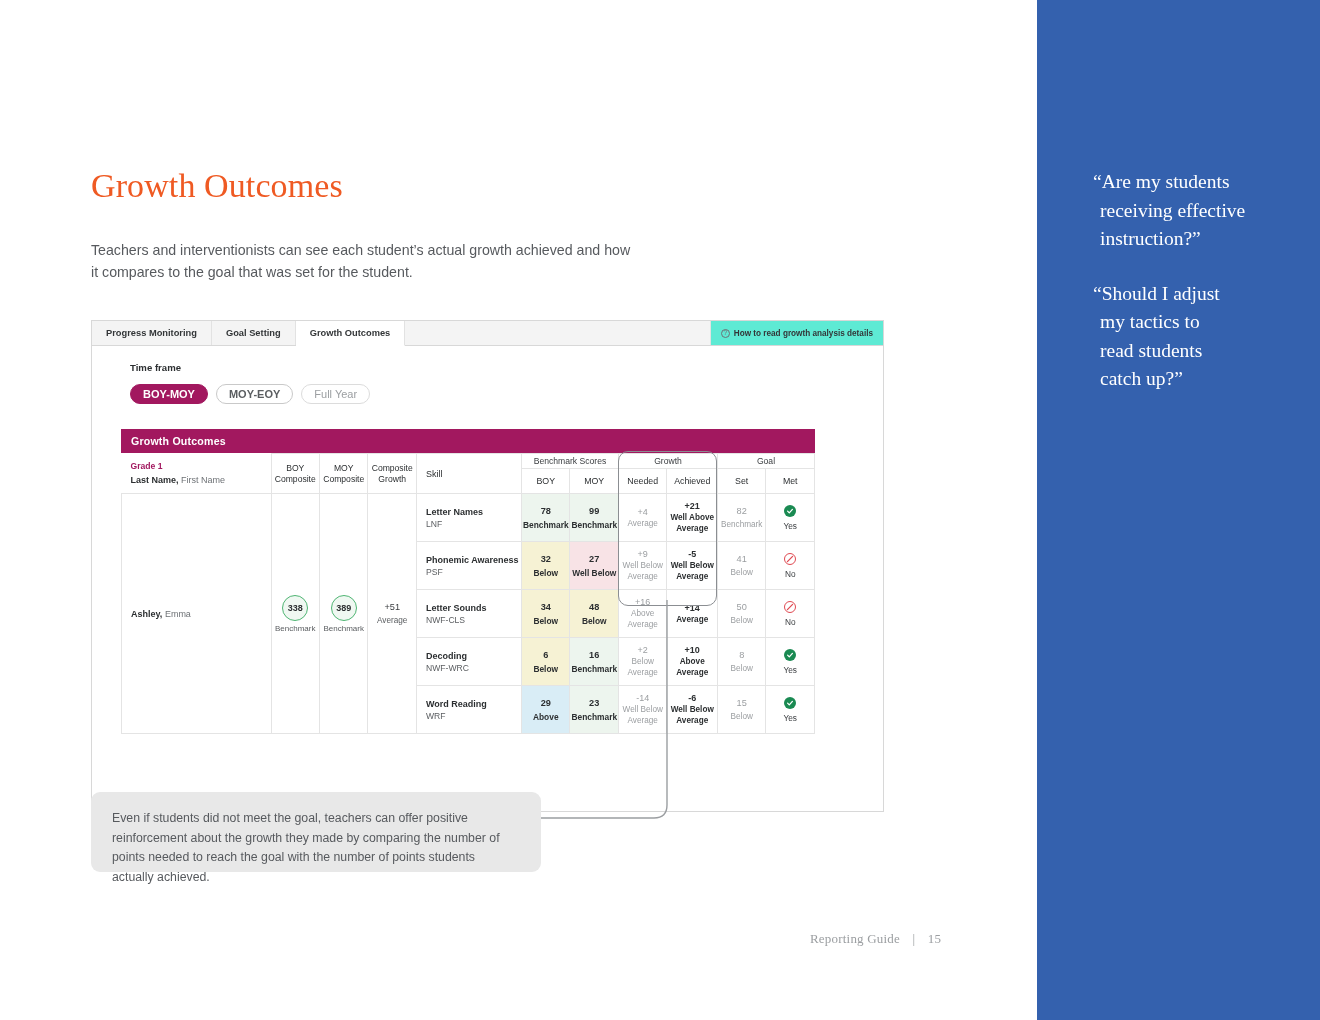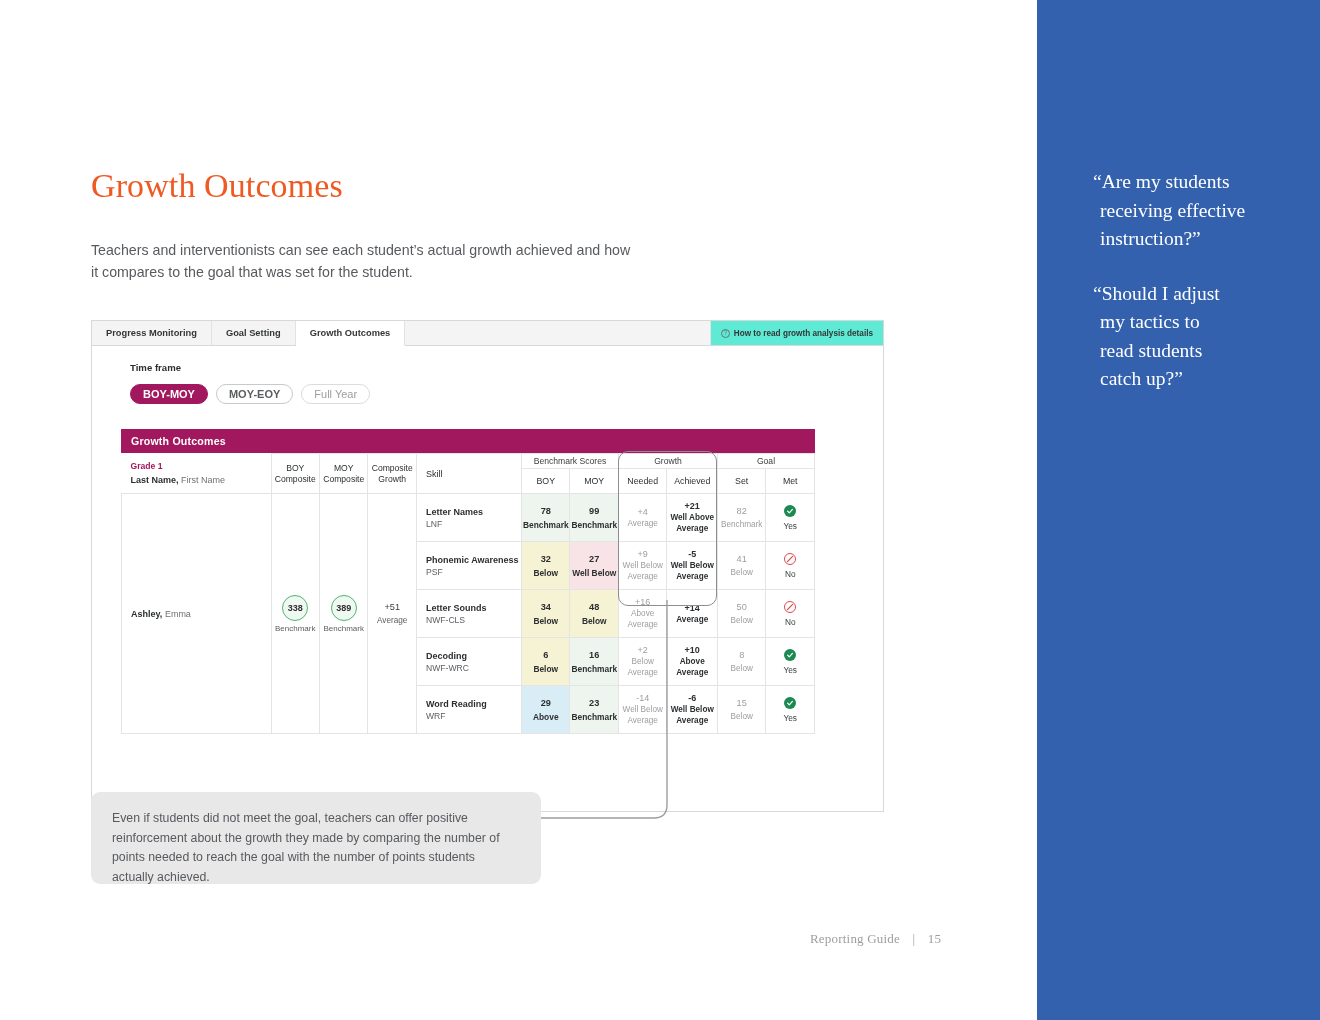--- a/index.html
+++ b/index.html
@@ -210,21 +210,21 @@
   .ring {
     position: absolute;
     border: 1.4px solid #8b8e92;
     border-radius: 10px;
     pointer-events: none;
   }
 
   
   .callout {
     position: absolute; left: 91px; top: 792px;
-    width: 450px; height: 92px;
+    width: 450px; height: 80px;
     background: #e8e8e8;
     border-radius: 9px;
     padding: 17px 22px 0 21px;
     font-size: 12.3px; line-height: 19.5px; color: #575a5e;
   }
   .connector { position: absolute; left: 530px; top: 600px; pointer-events: none; }
 
   
   .footer {
     position: absolute; left: 810px; top: 931px;

